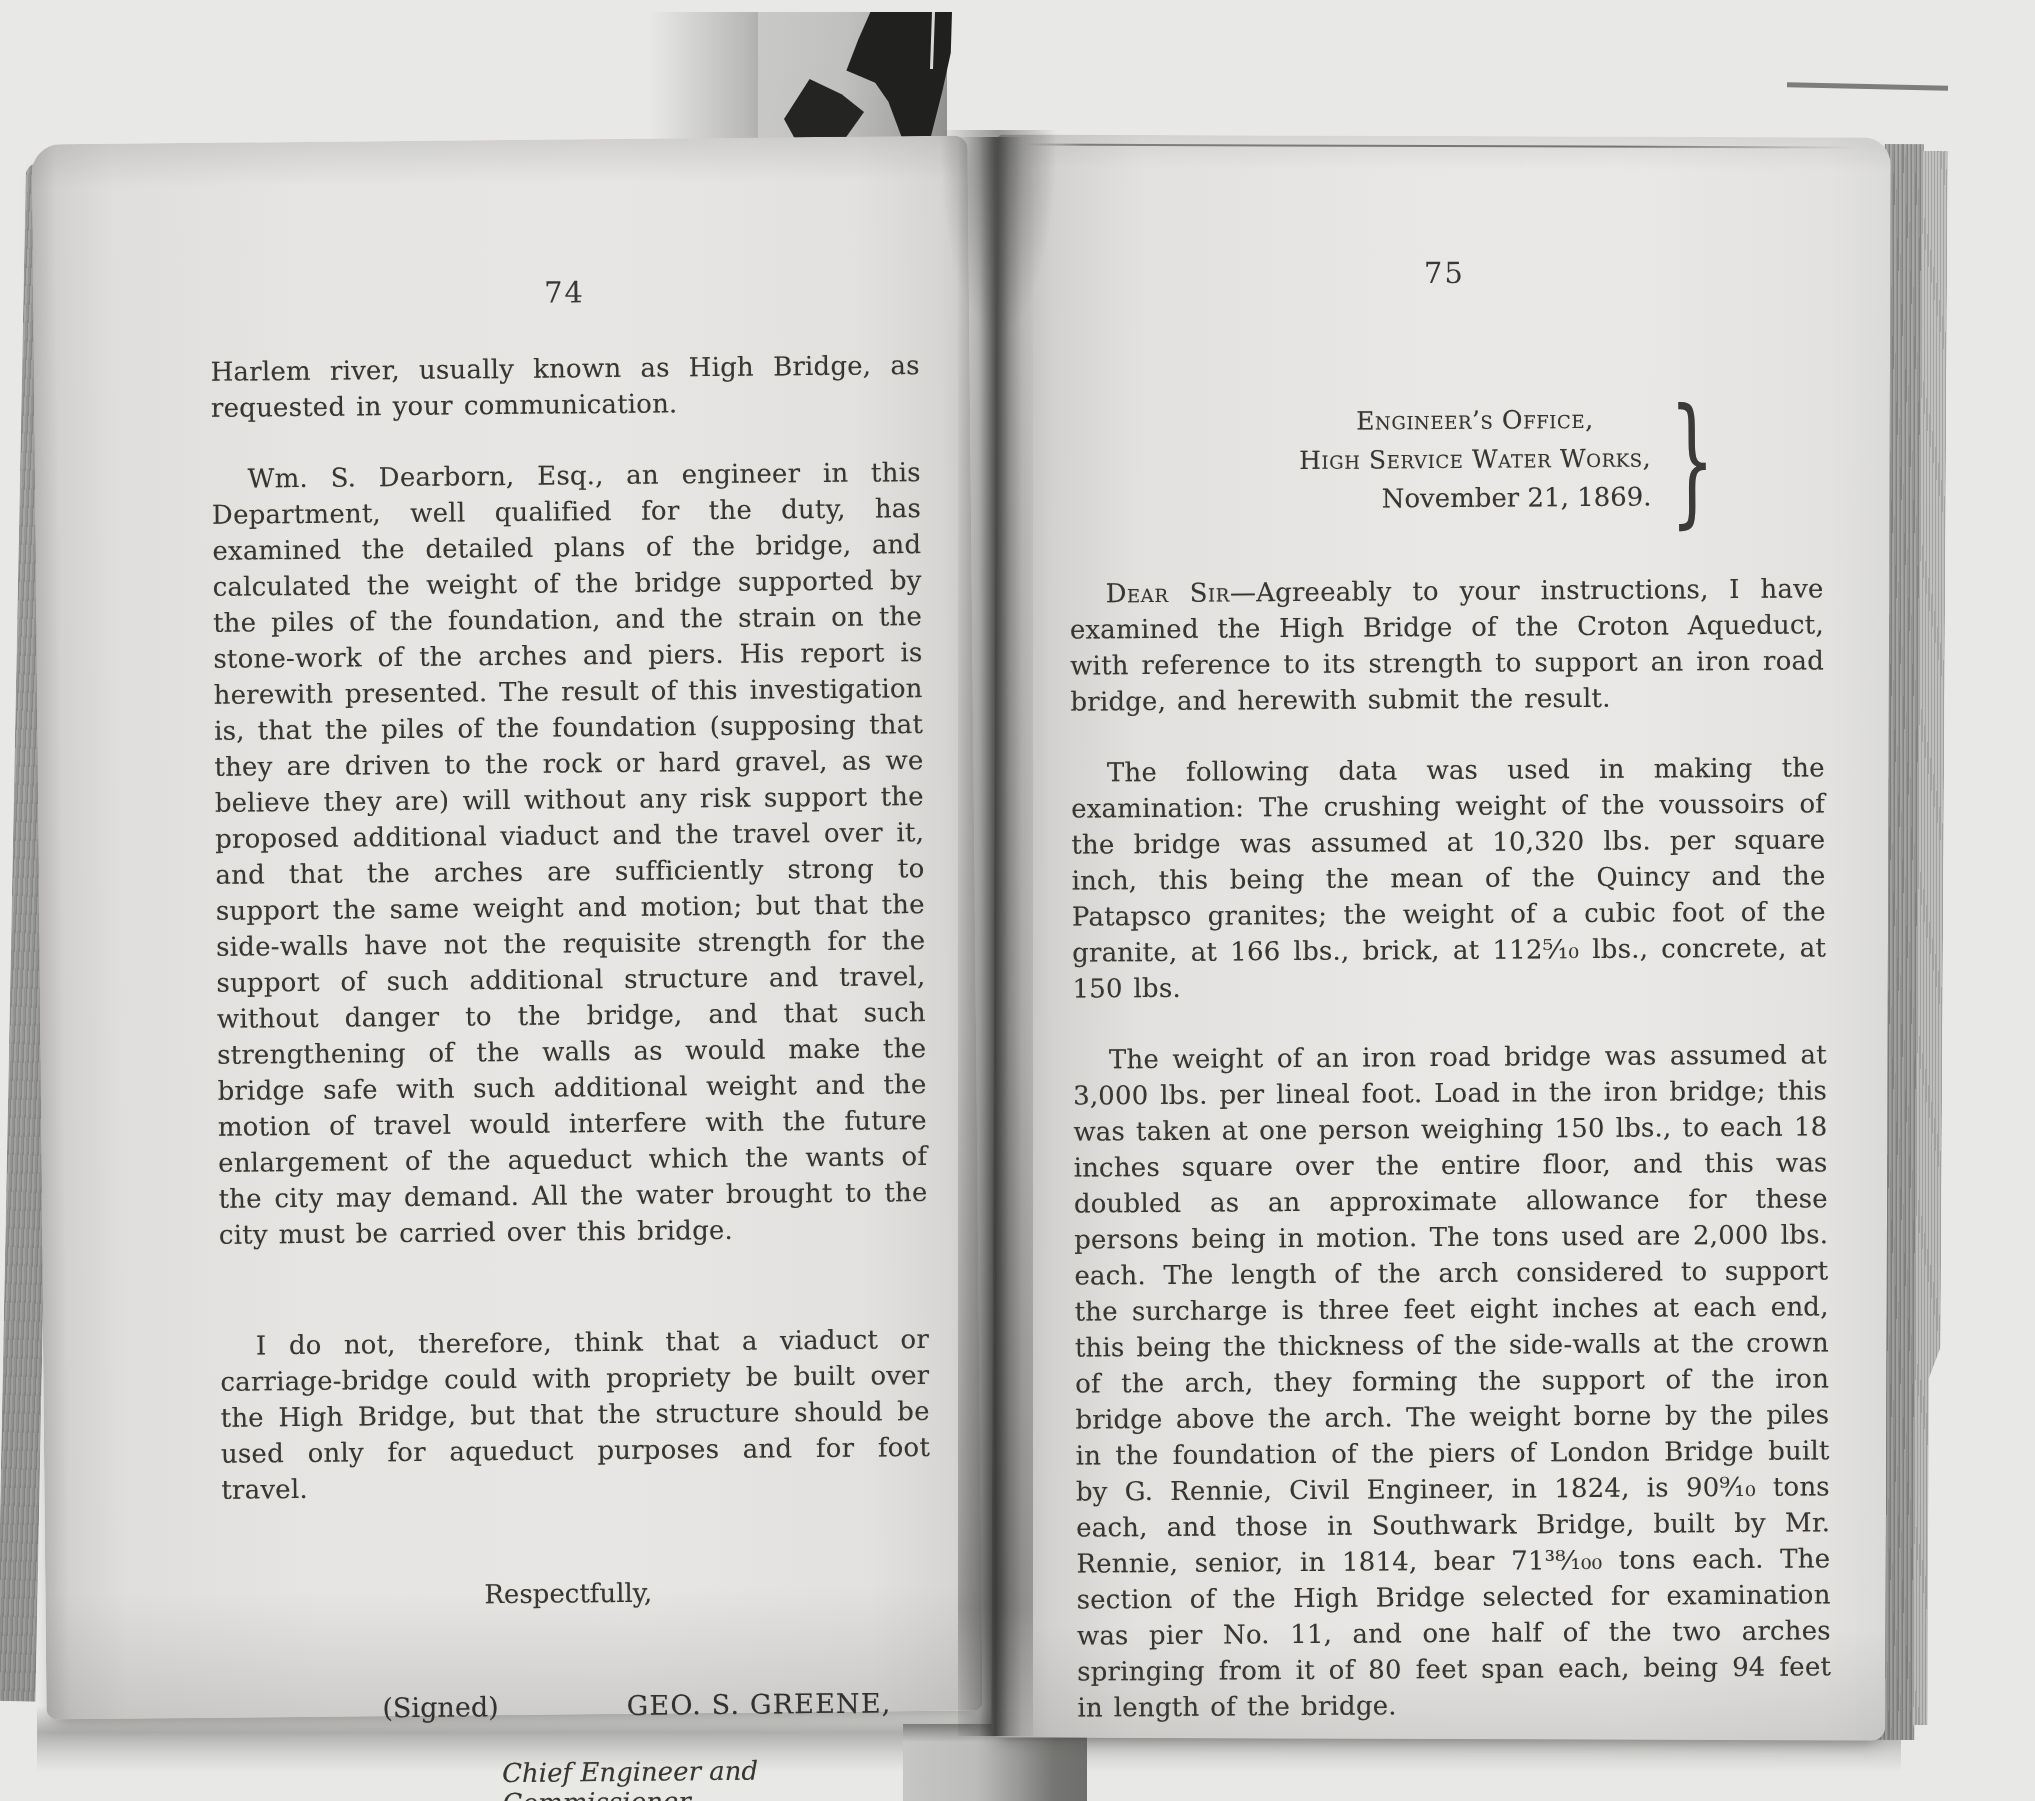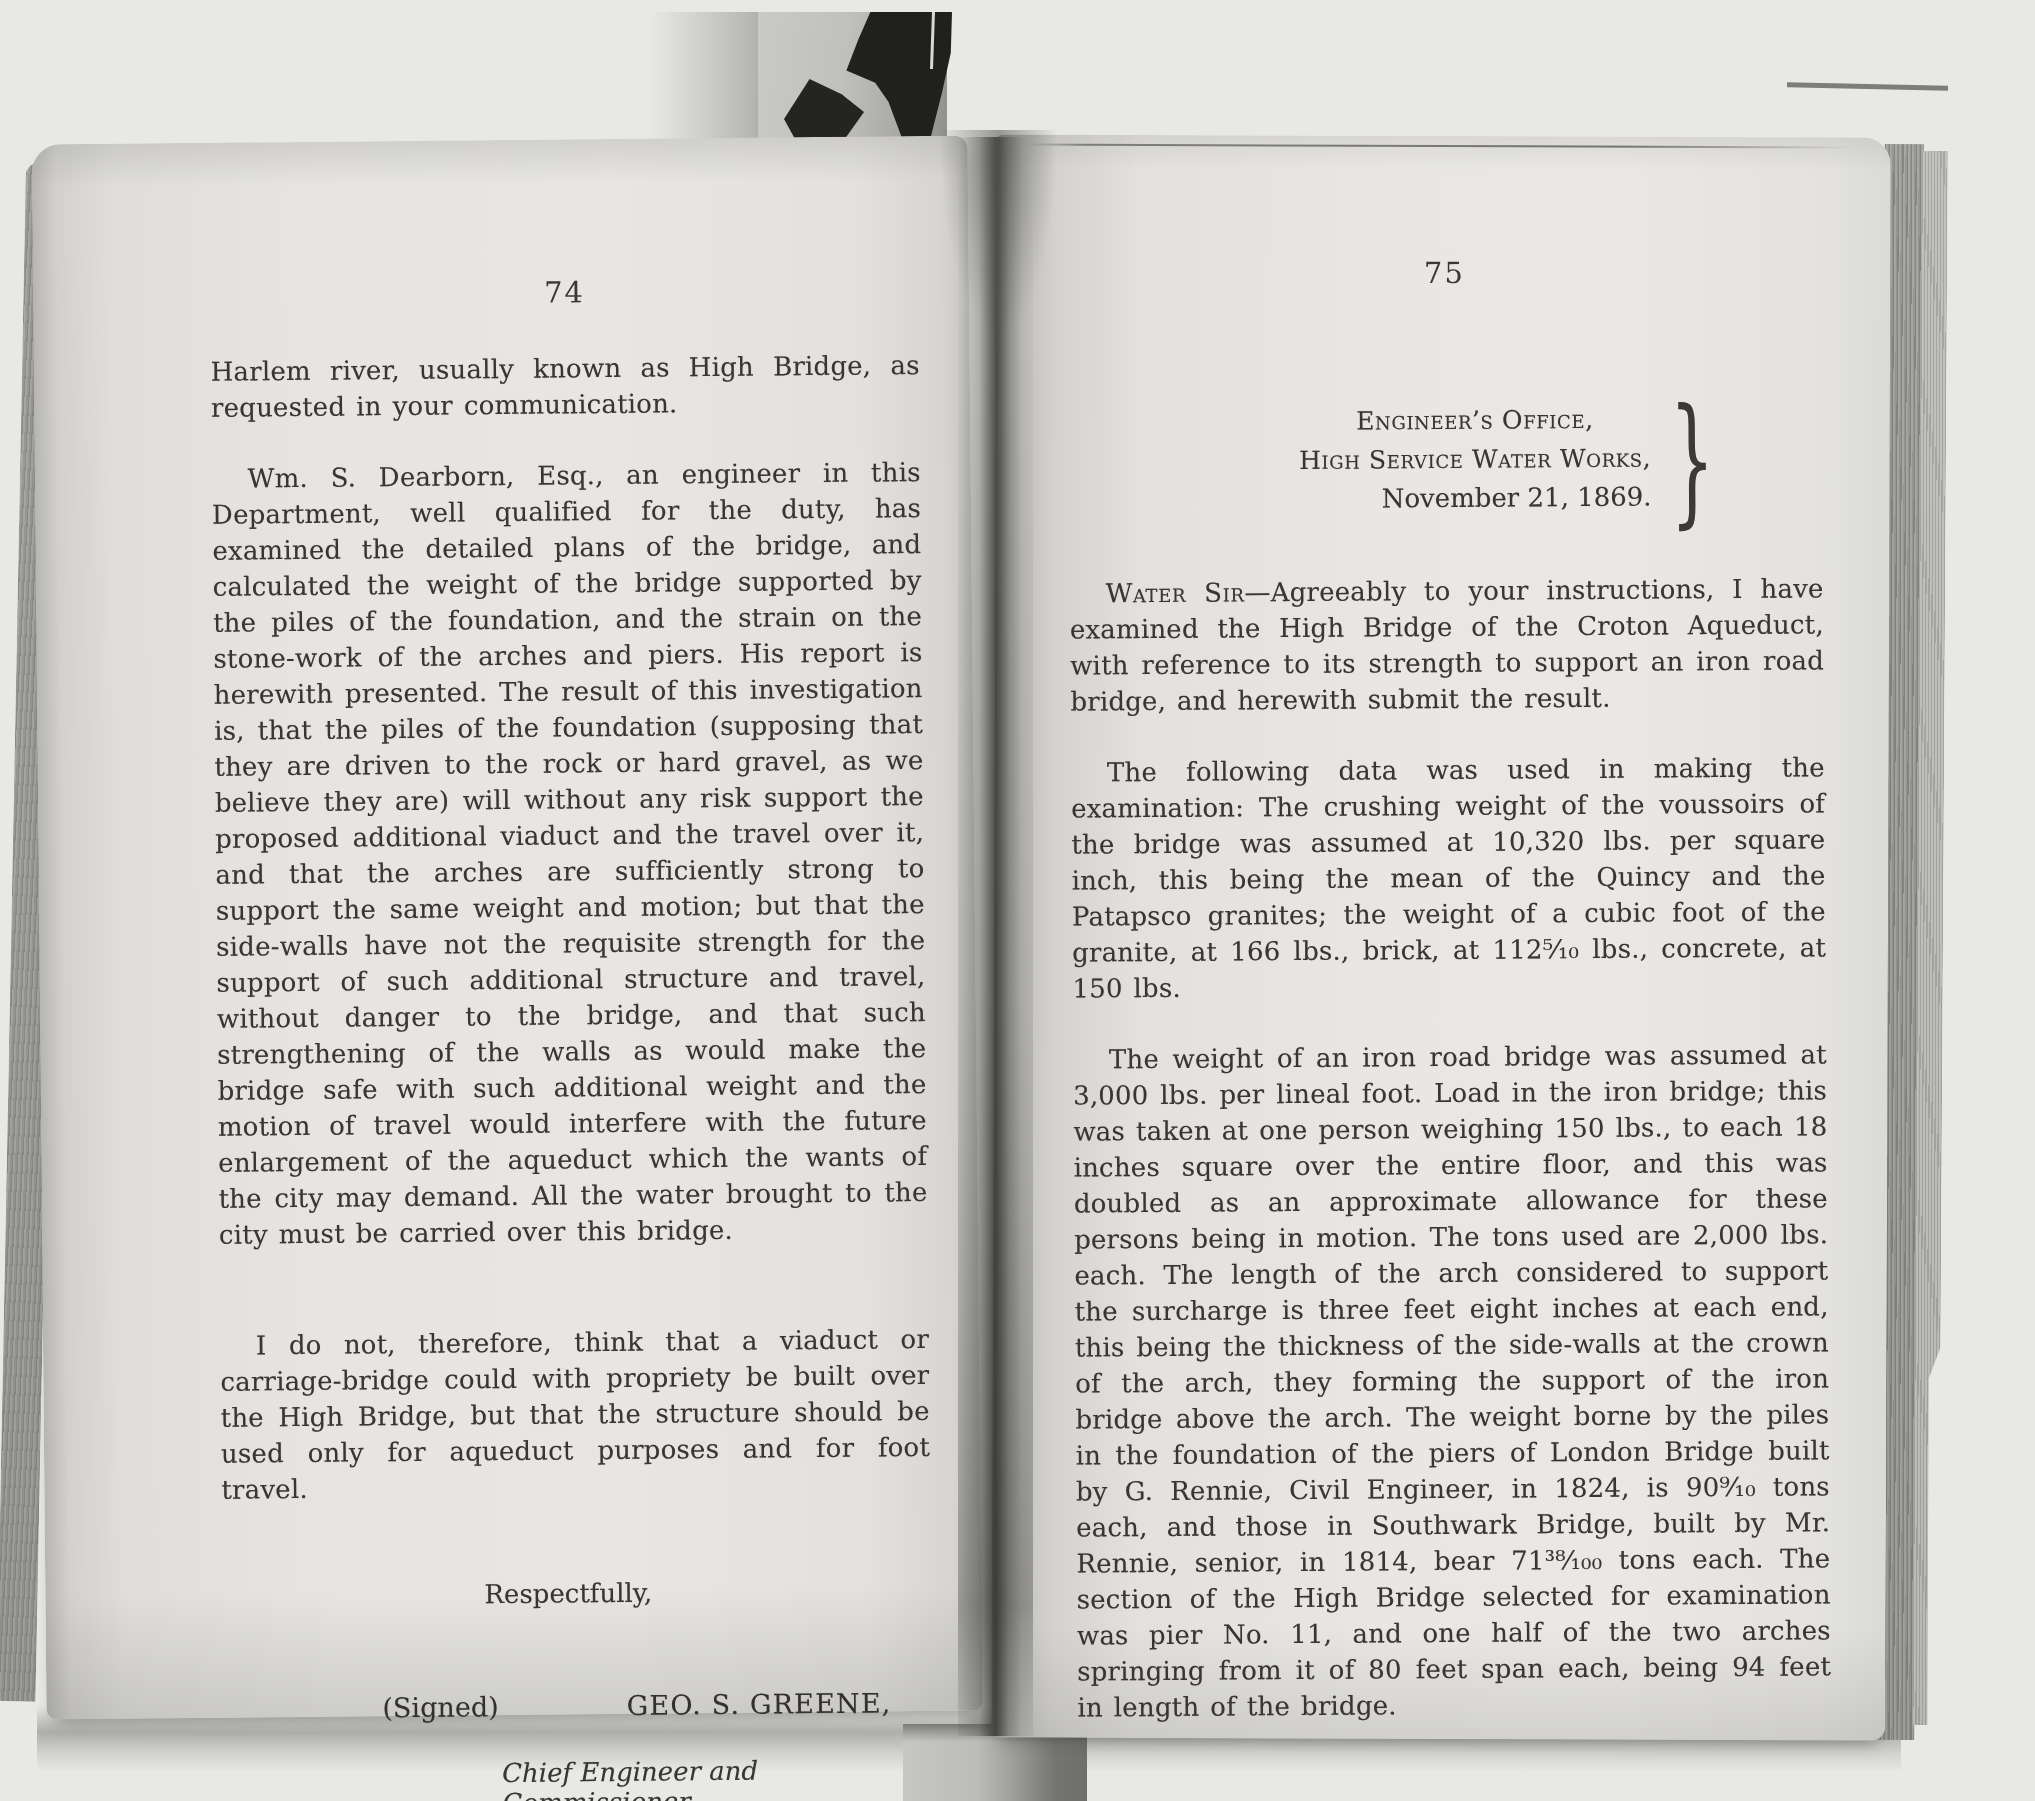--- a/index.html
+++ b/index.html
@@ -210,21 +210,21 @@
     <div class="inner">
       <div class="page-number">75</div>
       <div class="letterhead">
         <div class="lh-lines">
           <div class="lh-line lh-1 sc">Engineer’s Office,</div>
           <div class="lh-line lh-2 sc">High Service Water Works,</div>
           <div class="lh-line lh-3">November 21, 1869.</div>
         </div>
         <div class="lh-brace">}</div>
       </div>
-      <p class="para indent p-right-first"><span class="sc">Water Sir</span><span>—Agreeably to your instructions, I have examined the High Bridge of the Croton Aqueduct, with reference to its strength to support an iron road bridge, and herewith submit the result.</span></p>
+      <p class="para indent p-right-first"><span class="sc">Dear Sir</span><span>—Agreeably to your instructions, I have examined the High Bridge of the Croton Aqueduct, with reference to its strength to support an iron road bridge, and herewith submit the result.</span></p>
       <p class="para indent mt-para">The following data was used in making the examination: The crushing weight of the voussoirs of the bridge was assumed at 10,320 lbs. per square inch, this being the mean of the Quincy and the Patapsco granites; the weight of a cubic foot of the granite, at 166 lbs., brick, at 112⁵⁄₁₀ lbs., concrete, at 150 lbs.</p>
       <p class="para indent mt-para">The weight of an iron road bridge was assumed at 3,000 lbs. per lineal foot. Load in the iron bridge; this was taken at one person weighing 150 lbs., to each 18 inches square over the entire floor, and this was doubled as an approximate allowance for these persons being in motion. The tons used are 2,000 lbs. each. The length of the arch considered to support the surcharge is three feet eight inches at each end, this being the thickness of the side-walls at the crown of the arch, they forming the support of the iron bridge above the arch. The weight borne by the piles in the foundation of the piers of London Bridge built by G. Rennie, Civil Engineer, in 1824, is 90⁹⁄₁₀ tons each, and those in Southwark Bridge, built by Mr. Rennie, senior, in 1814, bear 71³⁸⁄₁₀₀ tons each. The section of the High Bridge selected for examination was pier No. 11, and one half of the two arches springing from it of 80 feet span each, being 94 feet in length of the bridge.</p>
     </div>
   </div>
 
   <div class="gutter"></div>
 
 </div>
 
 

